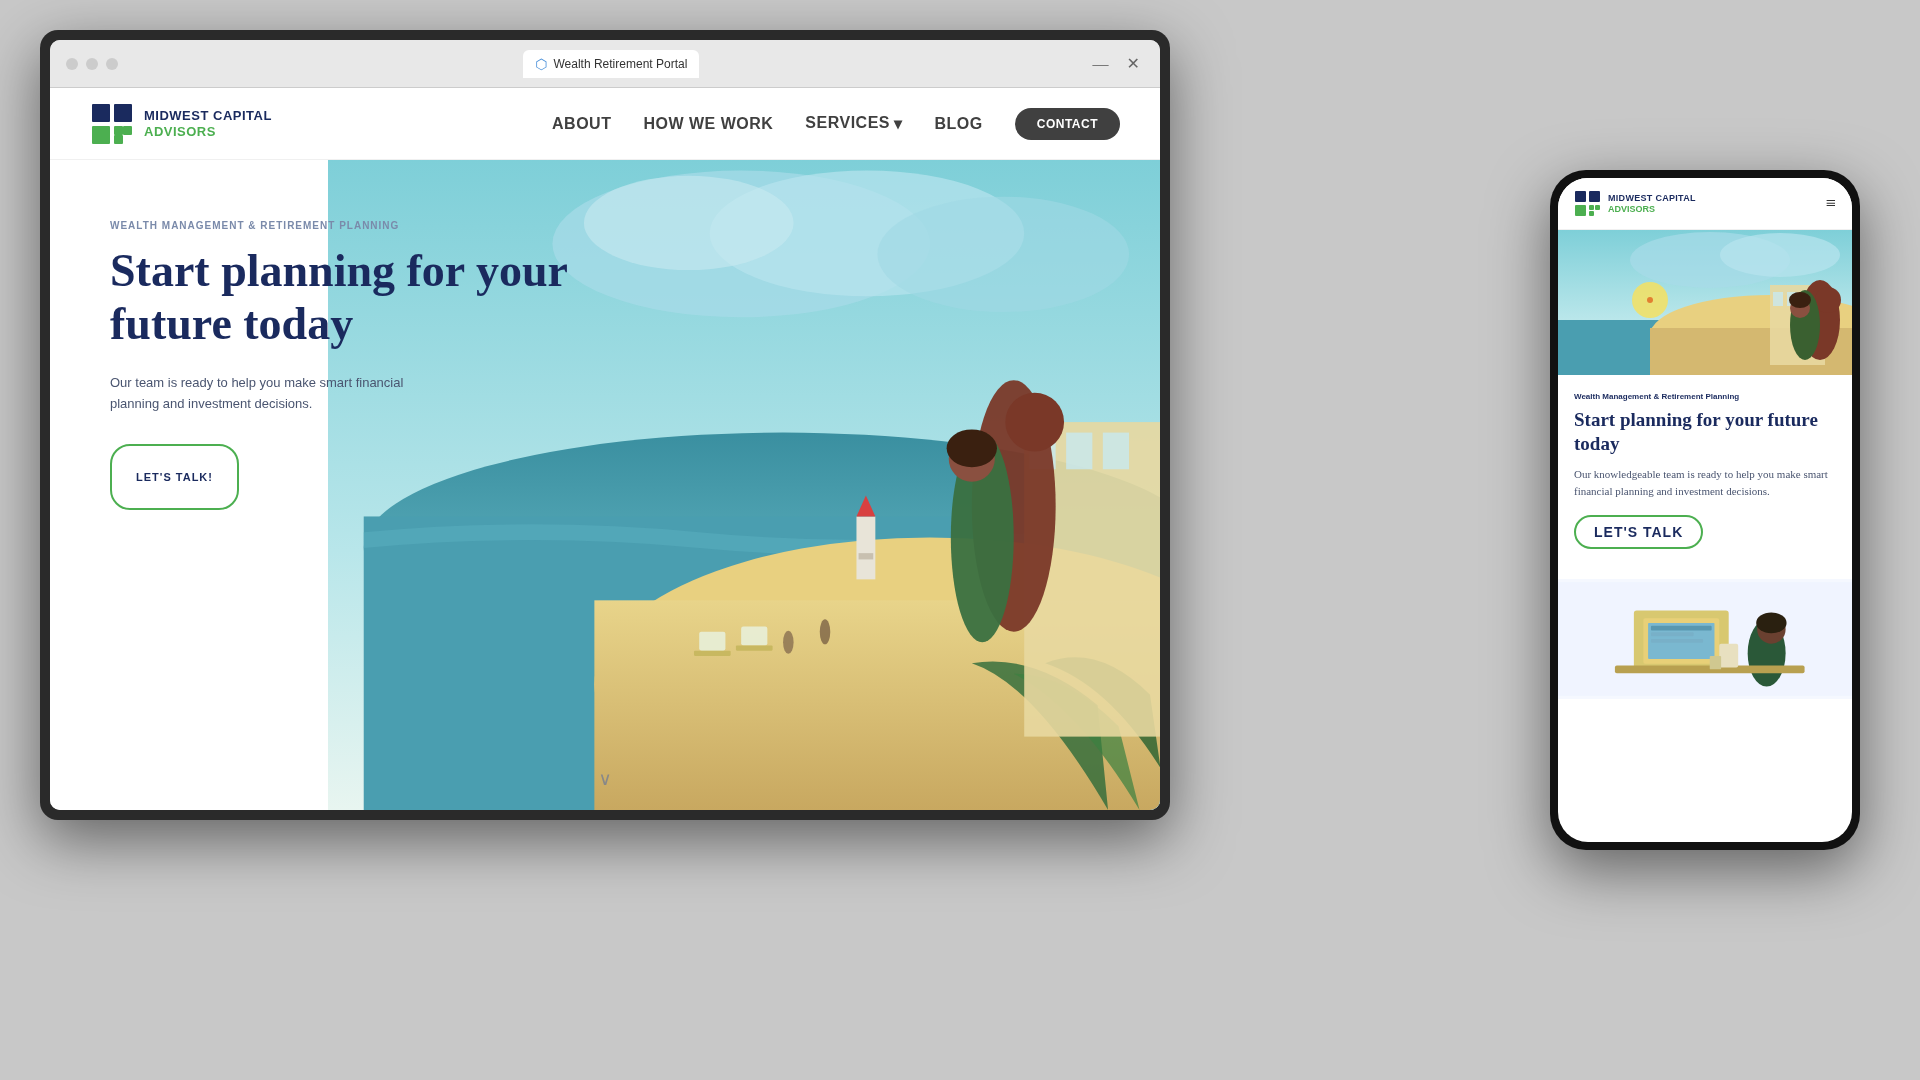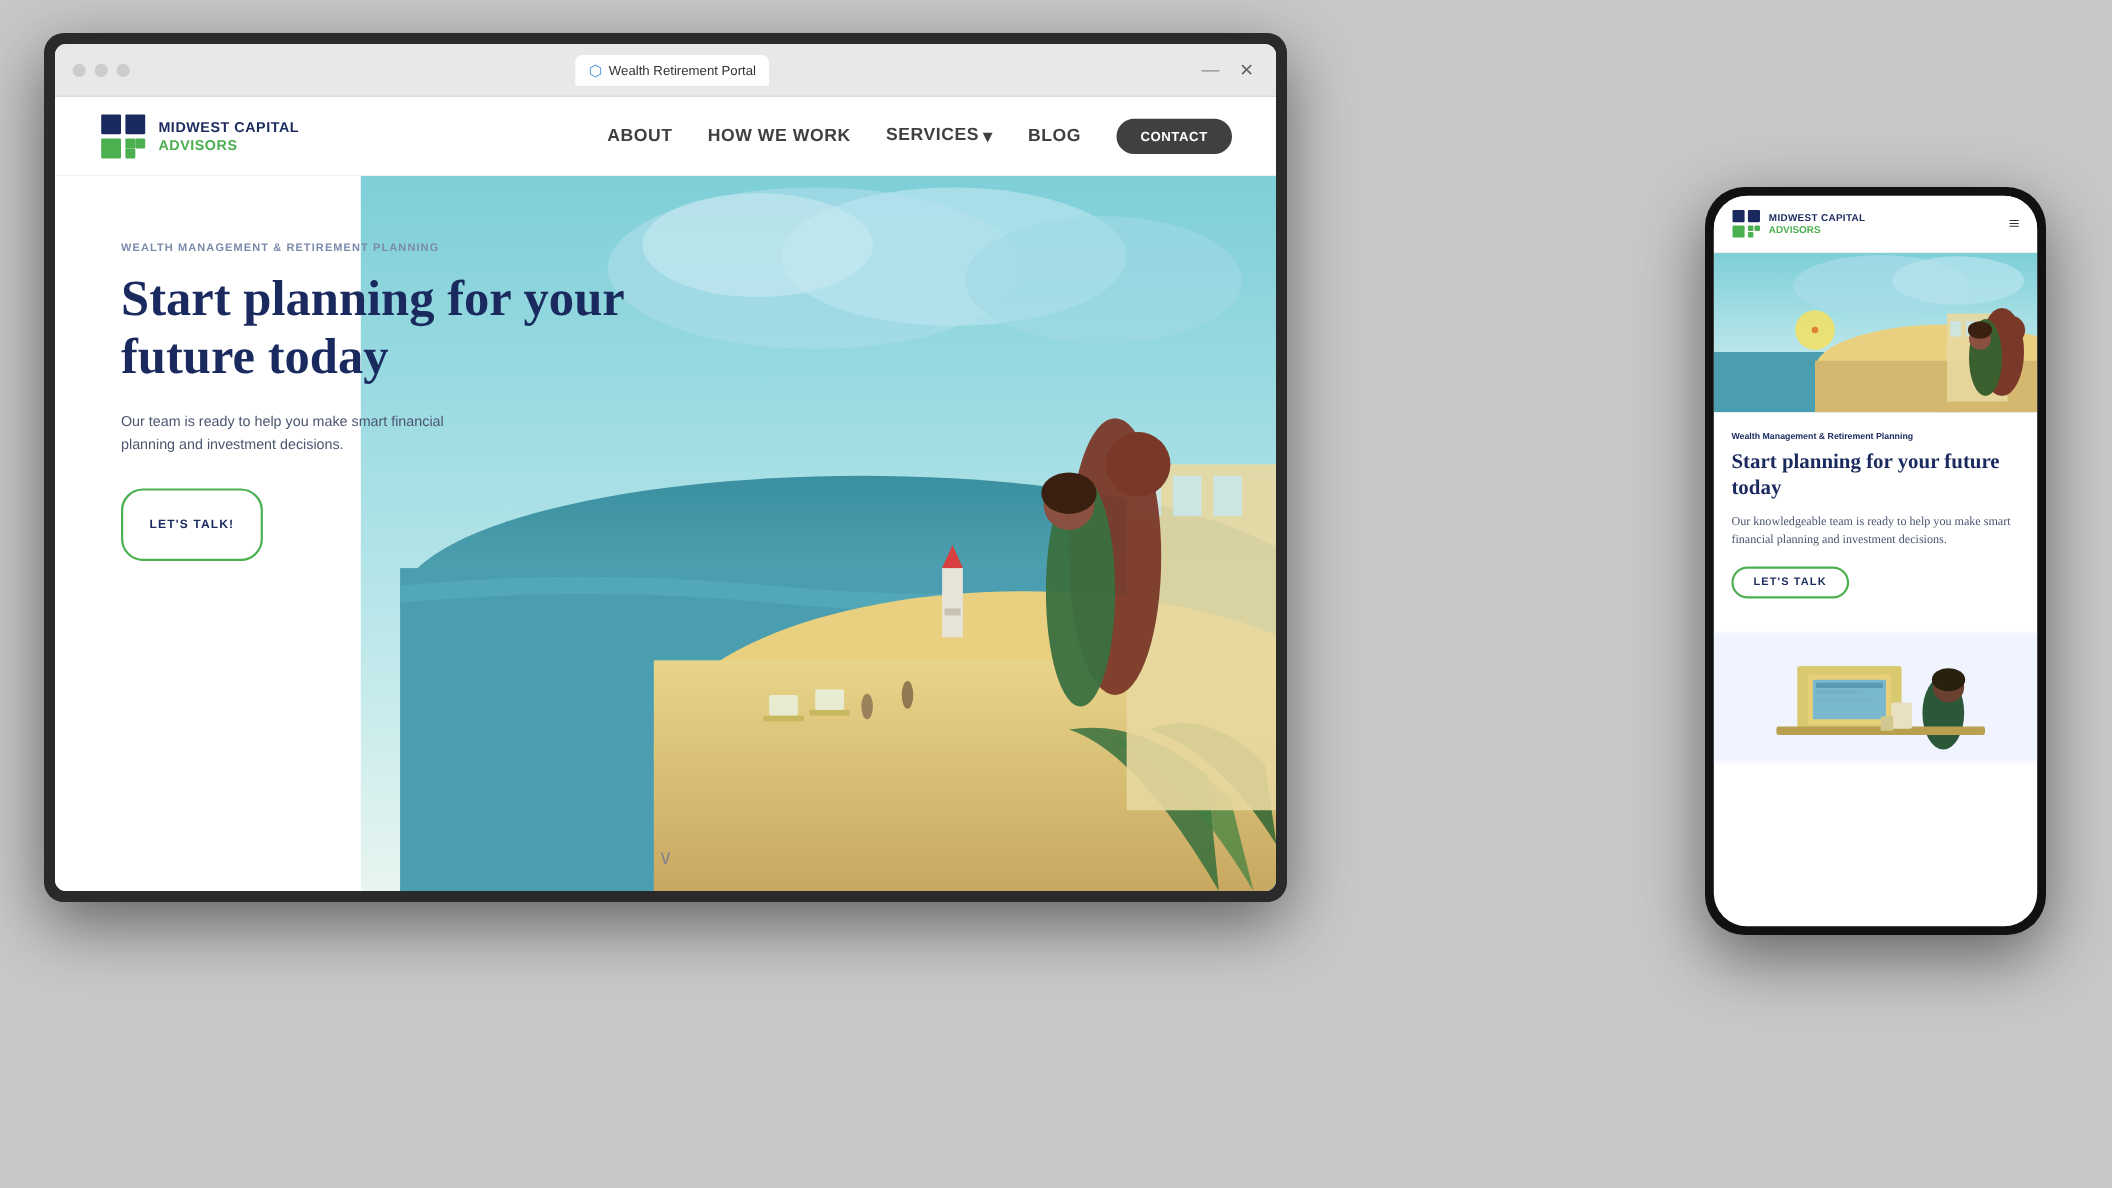--- a/index.html
+++ b/index.html
@@ -340,21 +340,21 @@
       color: #4a5570;
       line-height: 1.6;
       margin-bottom: 14px;
     }
     .mobile-cta {
       display: inline-block;
       border: 2px solid #4caf50;
       border-radius: 20px;
       padding: 7px 18px;
       font-family: Arial, sans-serif;
-      font-size: 10px;
+      font-size: 14px;
       font-weight: 700;
       color: #1a2a5e;
       letter-spacing: 1px;
       text-transform: uppercase;
       cursor: pointer;
       background: transparent;
       margin-bottom: 14px;
     }
 
     

